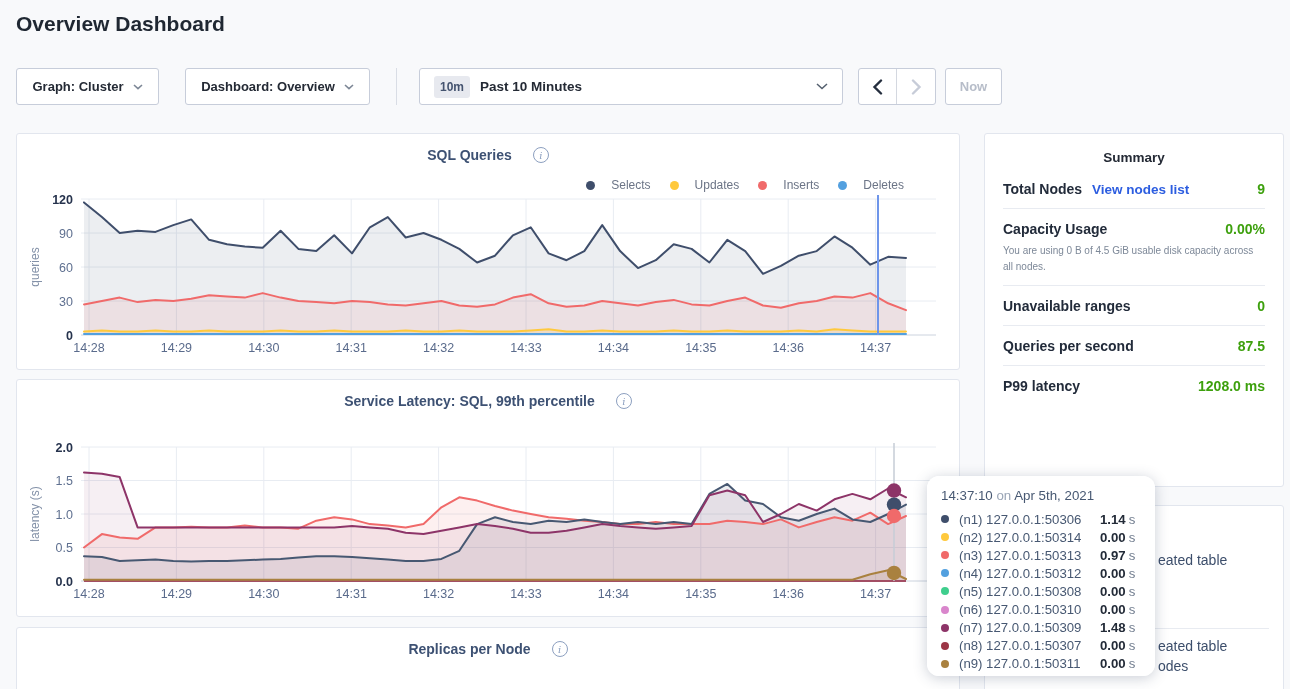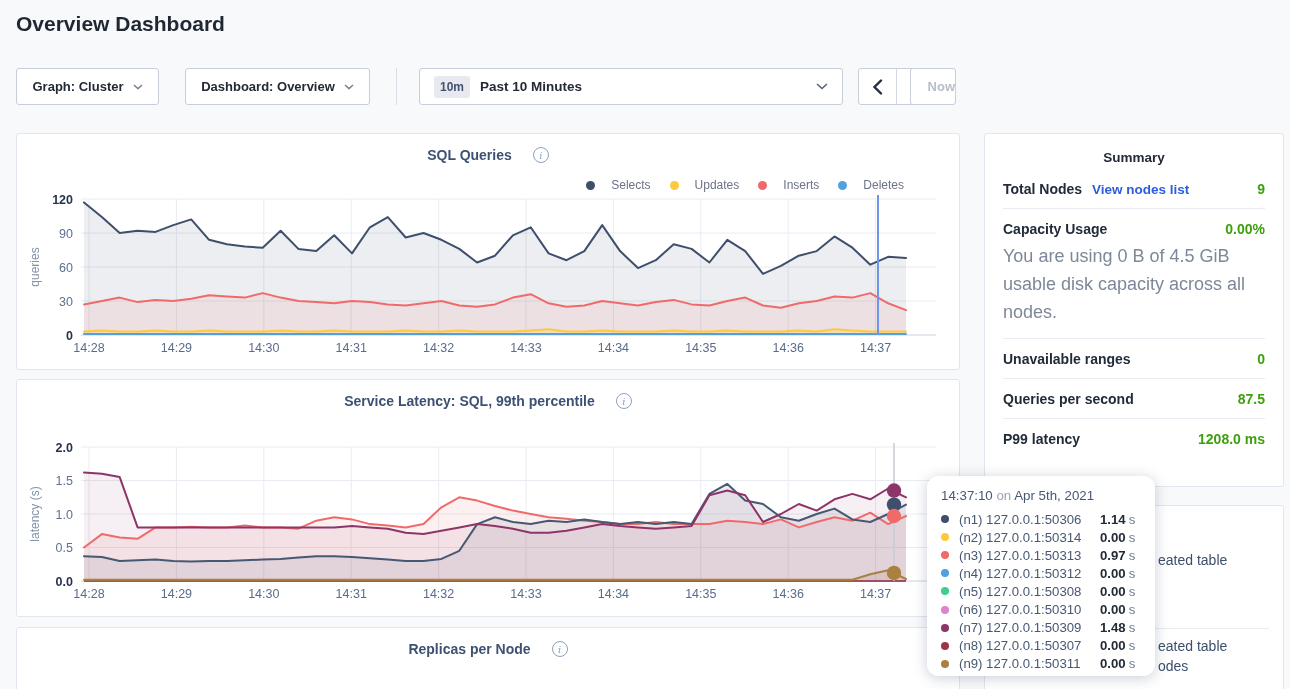--- a/index.html
+++ b/index.html
@@ -18,21 +18,21 @@
   .dd2 { left:185px; width:185px; justify-content:center; gap:9px; }
   .ctl-divider { position:absolute; left:396px; top:68px; width:1px; height:37px; background:#d9dde5; }
   .picker { left:419px; width:424px; padding:16px 14px; gap:10px; justify-content:flex-start; }
   .range-badge { background:#e7e9ef; color:#44536f; font-size:12px; font-weight:bold;
                  border-radius:3px; padding:4px 6px; }
   .range-label { font-size:13.5px; font-weight:bold; }
   .picker .chev { margin-left:auto; }
   .arrows { left:858px; width:78px; padding:0; }
   .arrow-cell { width:39px; height:100%; display:flex; align-items:center; justify-content:center; }
   .arrow-cell:first-child { border-right:1px solid #d4d8e0; }
-  .now-btn { left:910px; width:46px; justify-content:flex-end; color:#b7bdc9; cursor:default; }
+  .now-btn { left:945px; width:57px; justify-content:center; color:#b7bdc9; cursor:default; }
 
   
   .card { position:absolute; background:#fff; border:1px solid #e2e6ee; border-radius:3px; }
   #card-sql     { left:16px;  top:133px; width:944px; height:237px; }
   #card-lat     { left:16px;  top:379px; width:944px; height:238px; }
   #card-rep     { left:16px;  top:627px; width:944px; height:80px; }
   #card-summary { left:984px; top:133px; width:300px; height:354px; }
   #card-events  { left:984px; top:505px; width:300px; height:200px; }
 
   .chart-head { position:absolute; top:13px; left:0; right:0; display:flex;
@@ -48,21 +48,21 @@
 
   
   #card-summary { padding:14px 18px 6px; }
   .sum-title { text-align:center; font-size:13.5px; font-weight:bold; color:#242a35; margin:2px 0 4px; }
   .sum-item { padding:12px 0 11px; border-bottom:1px solid #e8ebf1; }
   .sum-item:last-child { border-bottom:none; }
   .sum-row { display:flex; align-items:baseline; }
   .sum-label { font-weight:bold; font-size:14px; color:#222b3a;text-align:center; }
   .sum-link { color:#2c5de0; font-weight:bold; font-size:13.5px; margin-left:10px; text-decoration:none; cursor:pointer; }
   .sum-value { margin-left:auto; color:#3da00d; font-weight:bold; font-size:14px; white-space:nowrap; }
-  .sum-sub { margin-top:6px; font-size:18px; color:#7d8898; line-height:1.55; }
+  .sum-sub { margin-top:6px; font-size:10px; color:#7d8898; line-height:1.55; }
 
   
   .ev-frag { position:absolute; left:173px; font-size:14px; color:#3c4e6b; white-space:nowrap; }
   .ev-divider { position:absolute; left:14px; right:14px; top:122px; height:1px; background:#e8ebf1; }
 
   
   .tooltip { position:absolute; left:927px; top:476px; width:228px; height:200px; z-index:20;
              background:rgba(255,255,255,0.97); border-radius:12px; padding:12px 14px 10px;
              box-shadow:0 2px 14px rgba(45,58,90,0.25); }
   .tt-title { font-size:13.3px; color:#475872; margin-bottom:7px; }

